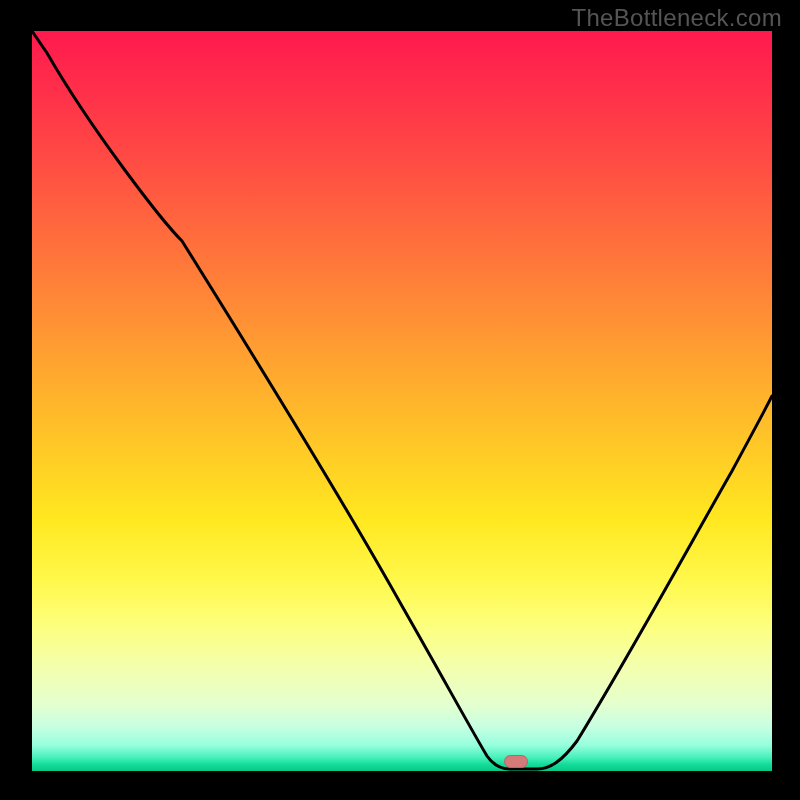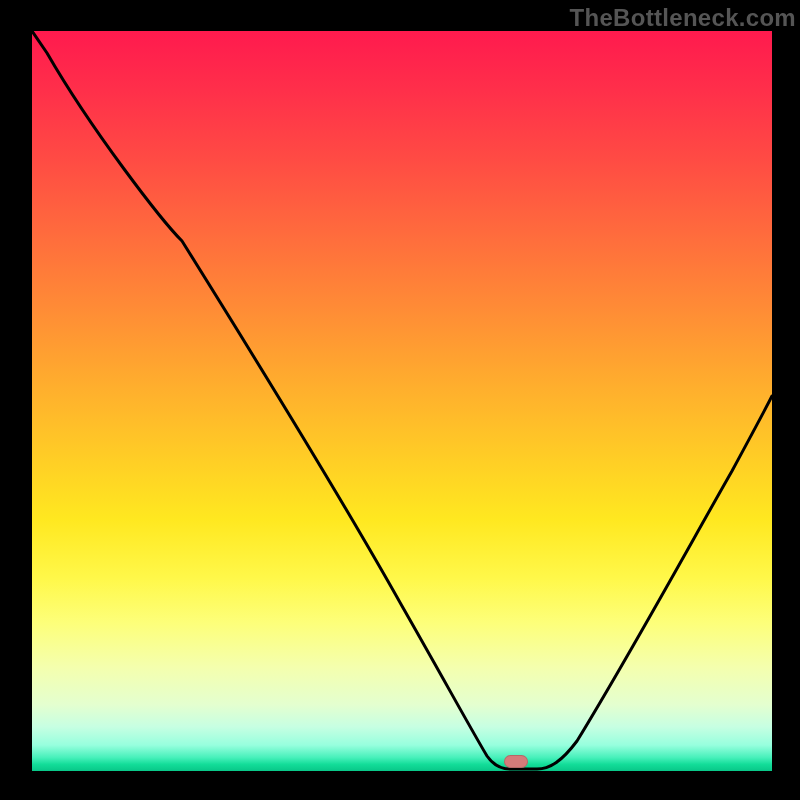--- a/index.html
+++ b/index.html
@@ -13,24 +13,24 @@
   }
   .stage {
     position: relative;
     width: 800px;
     height: 800px;
     background: #000;
   }
   .watermark {
     position: absolute;
     top: 4px;
-    right: 4px;
+    right: 18px;
     color: #555;
     font-size: 24px;
-    font-weight: 700;
+    font-weight: 400;
     letter-spacing: 0.3px;
     user-select: none;
   }
   .plot-box {
     position: absolute;
     left: 30px;
     top: 31px;
     width: 740px;
     height: 740px;
     background: linear-gradient(to bottom,

